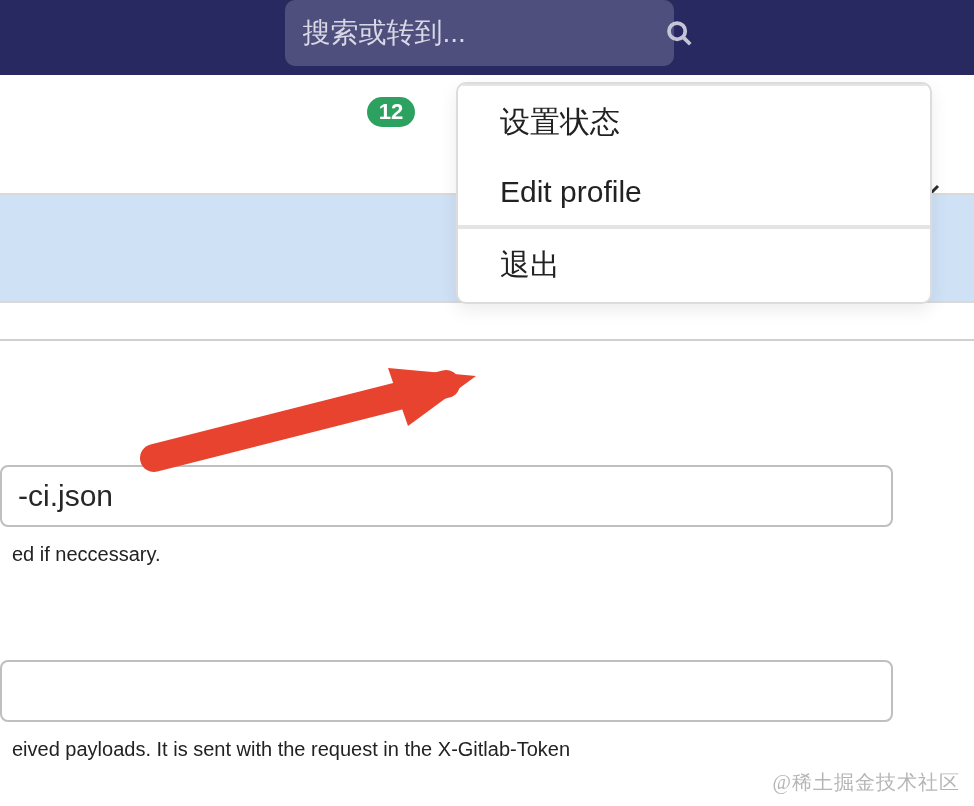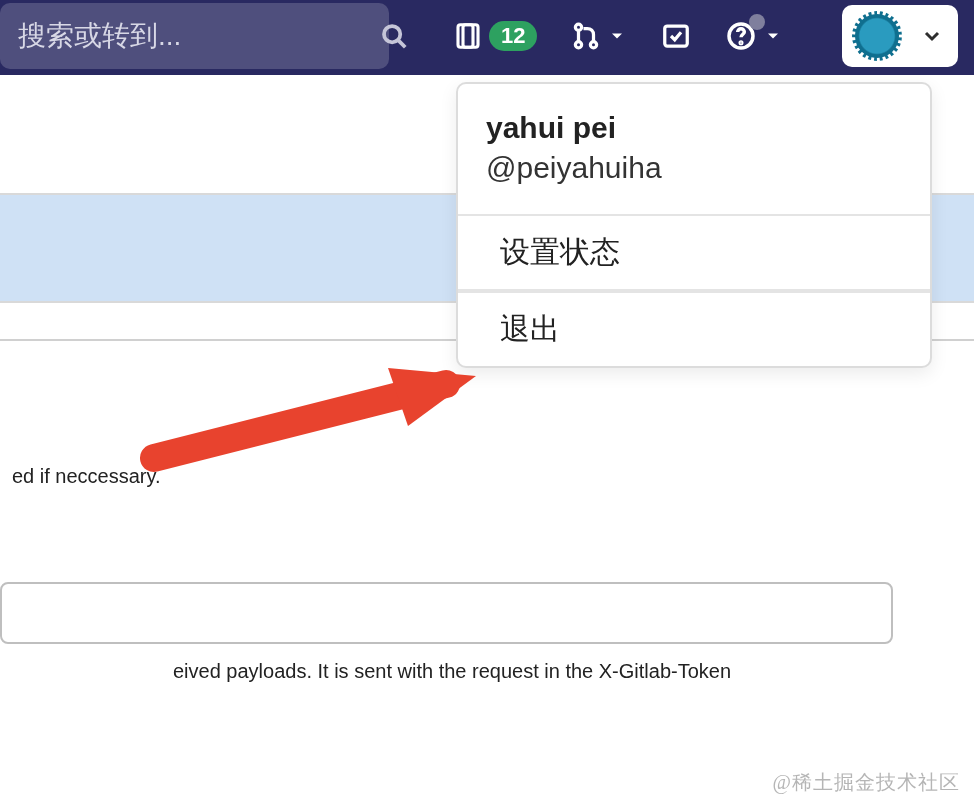--- a/index.html
+++ b/index.html
@@ -1,17 +1,17 @@
 <!DOCTYPE html>
 <html><head>
 <meta charset="utf-8">
 <style>
   * { box-sizing: border-box; margin: 0; padding: 0; }
   html, body { width: 974px; height: 806px; font-family: -apple-system, BlinkMacSystemFont, "Segoe UI", Helvetica, Arial, sans-serif; overflow: hidden; background: #fff; }
-  .topbar { background: #292961; height: 75px; display: flex; align-items: center; padding: 0 16px 4px 0; gap: 30px; }
+  .topbar { background: #292961; height: 75px; display: flex; align-items: center; padding: 0 16px 4px 0; gap: 30px; flex-direction: column; }
   .search-wrap { flex: 0 0 auto; width: 389px; height: 66px; background: rgba(255,255,255,0.18); border-radius: 10px; display: flex; align-items: center; padding: 0 18px; }
   .search-wrap input { flex: 1; background: transparent; border: none; outline: none; color: #f2f2f8; font-size: 28px; }
   .search-wrap input::placeholder { color: #d8d8e6; }
   .search-icon { color: #c5c5d8; display:flex; }
   .topbar-items { display: flex; align-items: center; gap: 34px; margin-left: 34px; }
   .tb-item { display: flex; align-items: center; gap: 6px; color: #fff; cursor: pointer; justify-content: flex-end; }
   .badge { background: #2da160; color: #fff; border-radius: 16px; font-size: 22px; font-weight: 700; padding: 2px 12px; line-height: 26px; }
   .help-wrap { position: relative; }
   .help-dot { position: absolute; width: 16px; height: 16px; background: #7f7f9d; border-radius: 50%; top: -6px; right: 18px; }
   .avatar-box { margin-left: auto; background: #fff; border-radius: 10px; padding: 6px 14px 6px 10px; display: flex; align-items: center; gap: 18px; cursor: pointer; }
@@ -23,21 +23,21 @@
   .dd-handle { font-size: 30px; color: #333; line-height: 40px; }
   .dd-sep { height: 2px; background: #e4e4e4; }
   .dd-item { padding: 16px 42px; font-size: 30px; color: #222; cursor: pointer; }
   .dd-item.hover { background: #ececec; }
   .page { position: relative; padding: 118px 0 0 0; }
   .blue-band { background: #cfe1f5; border-top: 2px solid #d9d9d9; border-bottom: 2px solid #d9d9d9; height: 110px; margin-top: 0; }
   .line-sep { border-top: 2px solid #d0d0d0; margin-top: 36px; }
   .field1 { margin: 124px 82px 0 0; }
   .input-box { border: 2px solid #bfbfbf; border-radius: 8px; height: 62px; display: flex; align-items: center; padding: 0 16px; font-size: 30px; color: #272727; width: 893px; }
   .help-text { font-size: 20px; color: #222; margin-top: 16px; margin-left: 12px; }
-  .field2 { margin: 94px 82px 0 0; text-align: center; }
+  .field2 { margin: 94px 82px 0 0; }
   .watermark { position: absolute; bottom: 10px; right: 14px; color: rgba(120,120,120,0.55); font-size: 20px; letter-spacing: 1px; font-family: Liberation Serif, serif; }
   .arrow-svg { position: absolute; left: 136px; top: 276px; z-index: 20; pointer-events:none; }
 </style>
 </head>
 <body>
 
 <div class="topbar">
   <div class="search-wrap">
     <input type="text" placeholder="搜索或转到..." style="">
     <span class="search-icon">
@@ -87,46 +87,46 @@
   </div>
   <div class="avatar-box">
     <div class="avatar-circle"></div>
     <svg class="chevron" width="24" height="24" viewBox="0 0 24 24" fill="none" stroke="#2e2e2e" stroke-width="3">
         <path d="M6 9l6 6 6-6"></path>
       </svg>
   </div>
 </div>
 
 <div class="dropdown">
-  <div class="dd-header">
-    <div class="dd-name">yahui pei</div>
-    <div class="dd-handle">@peiyahuiha</div>
-  </div>
   <div class="dd-sep"></div>
   <div class="dd-item">设置状态</div>
+  <div class="dd-item">Edit profile</div>
   <div class="dd-sep"></div>
   <div class="dd-sep"></div>
   <div class="dd-item">退出</div>
 </div>
 
 <svg class="arrow-svg" width="350" height="200">
   <defs>
       <marker id="ah" markerWidth="12" markerHeight="12" refX="9" refY="5" orient="auto">
         <path d="M0,0 L10,5 L0,10 Z" fill="#e8432e"></path>
       </marker>
     </defs>
   <path d="M18,182 L310,108" stroke="#e8432e" stroke-width="28" stroke-linecap="round"></path>
   <path d="M252,92 L340,100 L272,150 Z" fill="#e8432e"></path>
 </svg>
 
 <div class="page">
   <div class="blue-band"></div>
   <div class="line-sep"></div>
 
   <div class="field1">
+    <div class="input-box">
+      <span>-ci.json</span>
+    </div>
     <div class="help-text">ed if neccessary.</div>
   </div>
 
   <div class="field2">
     <div class="input-box"></div>
     <div class="help-text">eived payloads. It is sent with the request in the X-Gitlab-Token</div>
   </div>
 </div>
 
 <div class="watermark">@稀土掘金技术社区</div>

